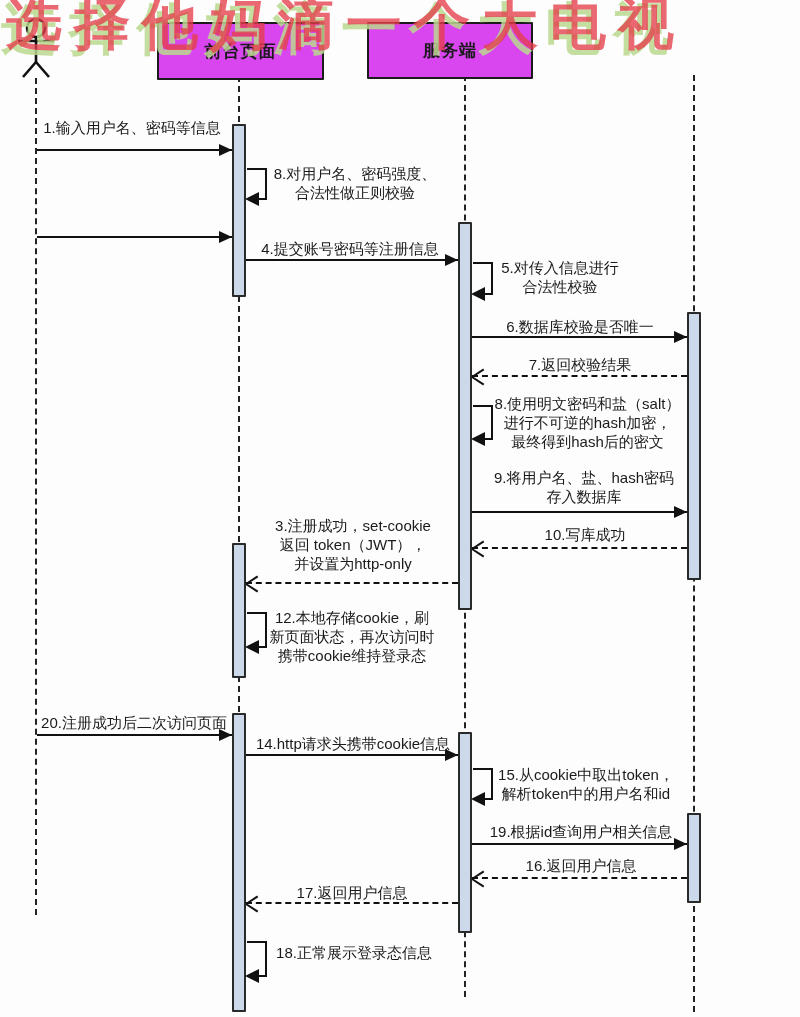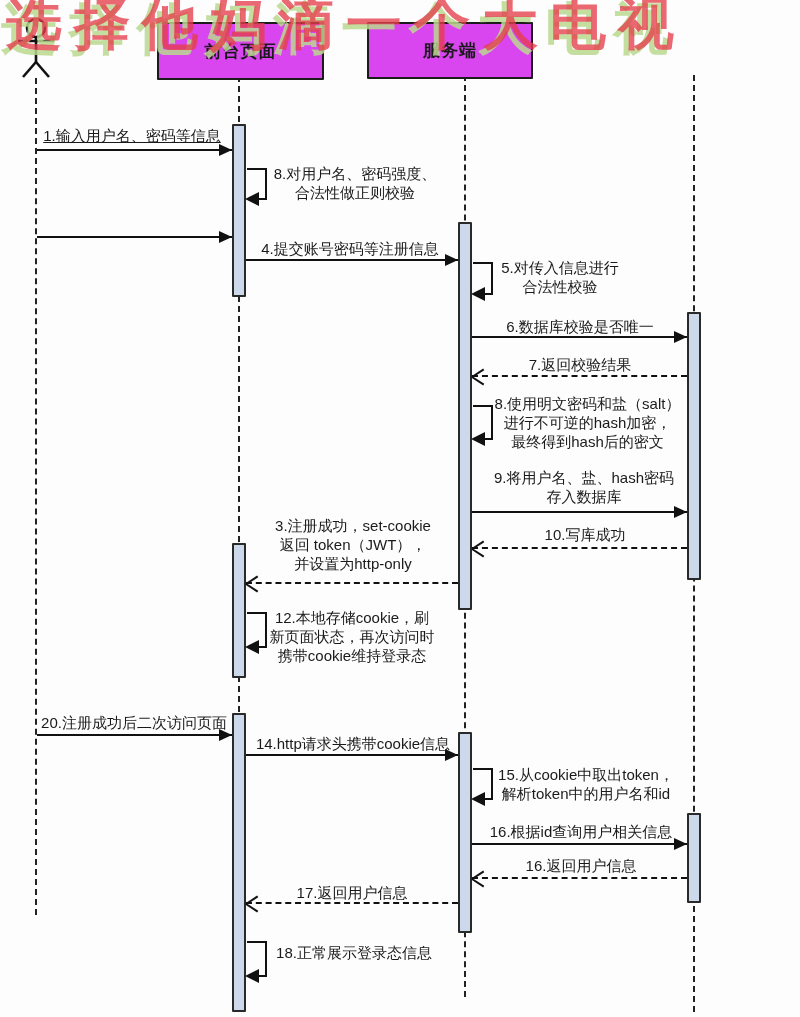--- a/index.html
+++ b/index.html
@@ -83,21 +83,21 @@
   </div>
 
   <div class="bar" style="left:232px;top:124px;height:173px;"></div>
   <div class="bar" style="left:232px;top:543px;height:135px;"></div>
   <div class="bar" style="left:232px;top:713px;height:299px;"></div>
   <div class="bar" style="left:458px;top:222px;height:388px;"></div>
   <div class="bar" style="left:458px;top:732px;height:201px;"></div>
   <div class="bar" style="left:687px;top:312px;height:268px;"></div>
   <div class="bar" style="left:687px;top:813px;height:90px;"></div>
 
-  <div class="lbl" style="left:38px;top:126px;width:188px;text-decoration:underline;">1.输入用户名、密码等信息</div>
+  <div class="lbl" style="left:38px;top:118px;width:188px;">1.输入用户名、密码等信息</div>
   <div class="arrow" style="left:37px;top:149px;width:195px;">
       <div class="head-r"></div>
     </div>
 
   <div class="loop" style="left:247px;top:168px;height:32px;">
       <div class="loop-head"></div>
     </div>
   <div class="lbl" style="left:262px;top:164px;width:186px;">8.对用户名、密码强度、
 合法性做正则校验</div>
 
@@ -170,21 +170,21 @@
   <div class="arrow" style="left:246px;top:754px;width:212px;">
       <div class="head-r"></div>
     </div>
 
   <div class="loop" style="left:473px;top:768px;height:32px;">
       <div class="loop-head"></div>
     </div>
   <div class="lbl" style="left:488px;top:765px;width:196px;">15.从cookie中取出token，
 解析token中的用户名和id</div>
 
-  <div class="lbl" style="left:483px;top:822px;width:196px;">16.根据id查询用户相关信息</div>
+  <div class="lbl" style="left:483px;top:822px;width:196px;">19.根据id查询用户相关信息</div>
   <div class="arrow" style="left:472px;top:843px;width:215px;">
       <div class="head-r"></div>
     </div>
 
   <div class="lbl" style="left:515px;top:856px;width:132px;">16.返回用户信息</div>
   <div class="arrow dashed" style="left:472px;top:877px;width:215px;">
       <div class="chv up"></div>
       <div class="chv dn"></div>
     </div>
 

